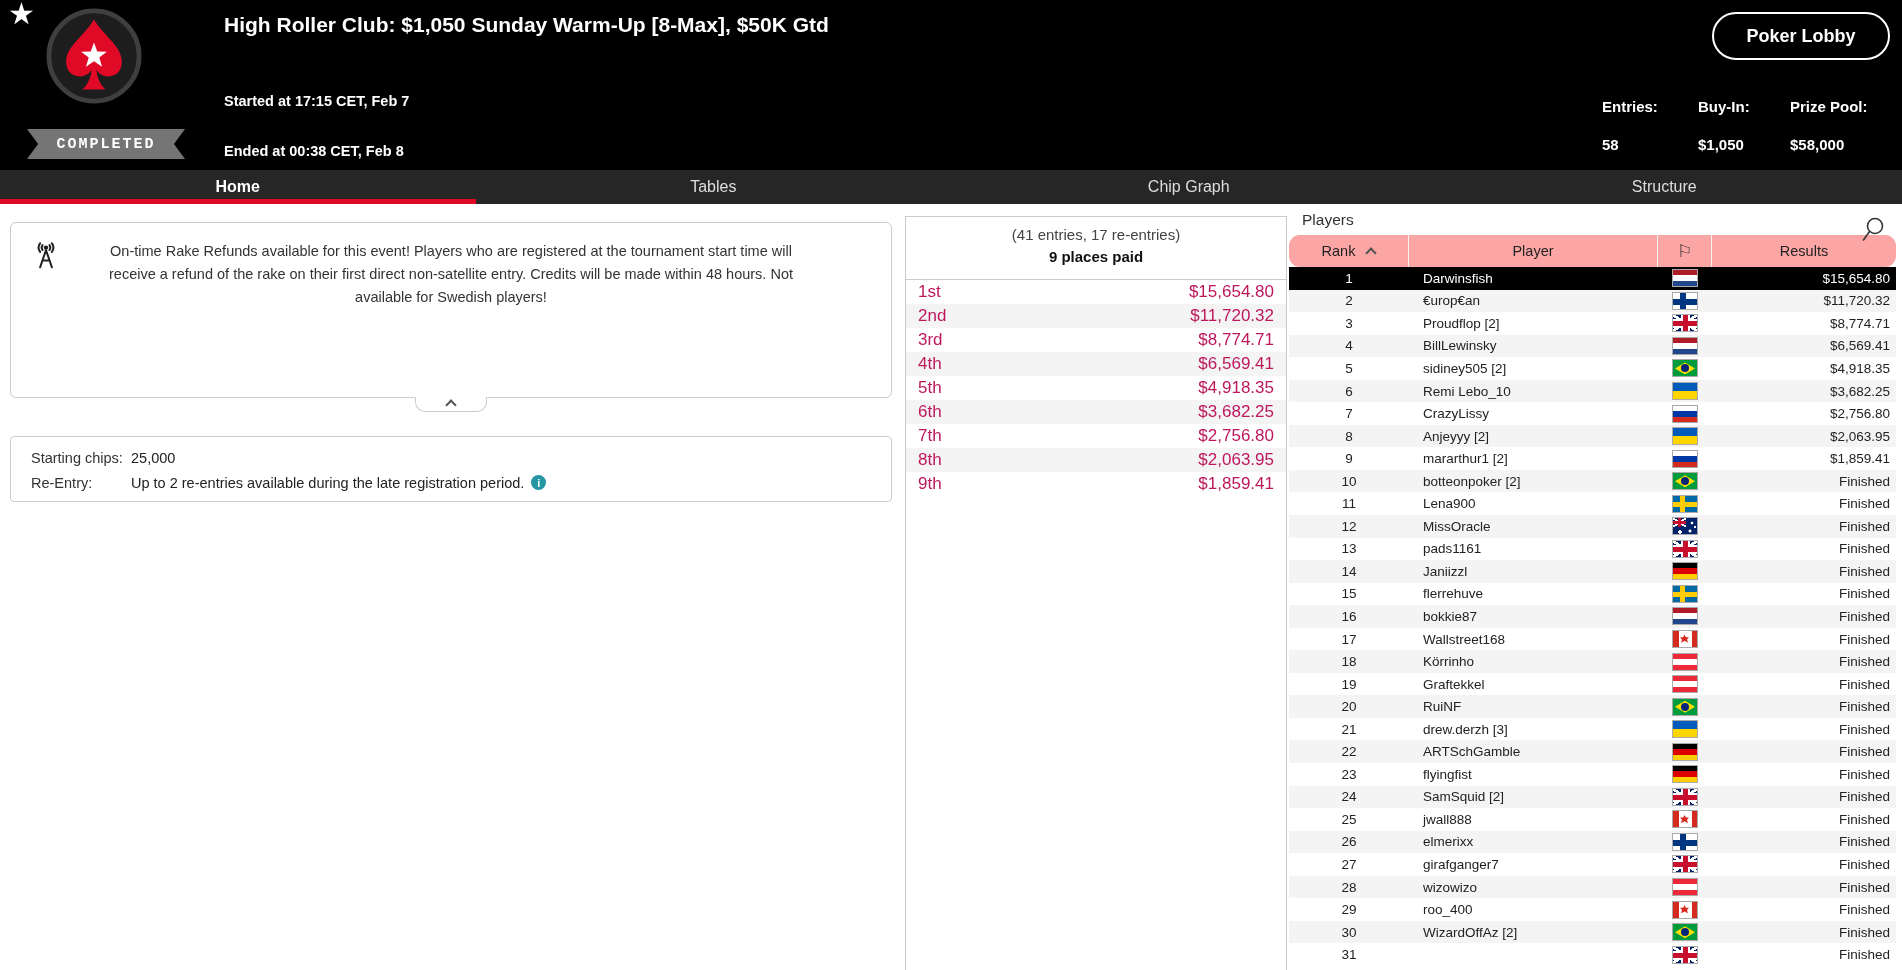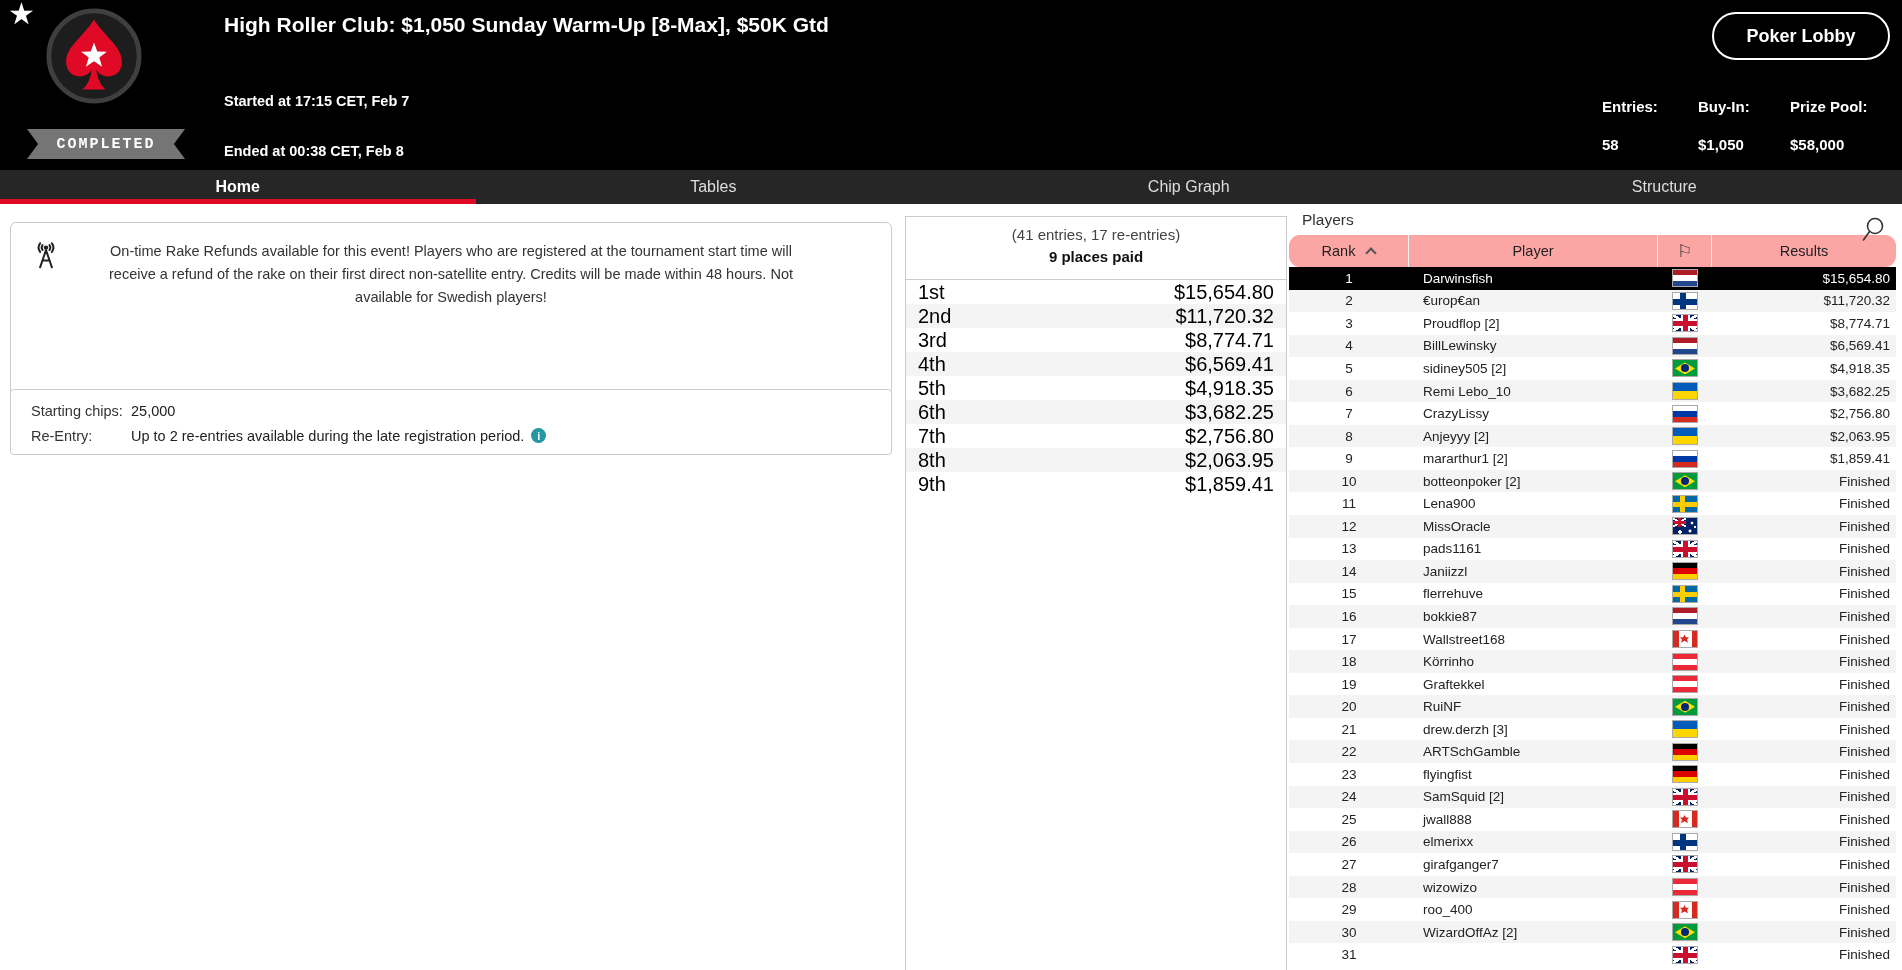--- a/index.html
+++ b/index.html
@@ -35,36 +35,36 @@
   .tab.active::after { content:""; position:absolute; left:0; bottom:0; width:100%; height:5px; background:#e00a26; }
 
   
   .box1 { position:absolute; left:10px; top:222px; width:882px; height:176px; border:1px solid #ccc; border-radius:6px; background:#fff; }
   .announce-icon { position:absolute; left:20px; top:16px; }
   .announce-text { margin:17px 90px 0 90px; text-align:center; font-size:14.5px; line-height:1.6; color:#333; }
   .collapse-tab { position:absolute; left:50%; bottom:-15px; transform:translateX(-50%); width:72px; height:15px;
     background:#fff; border:1px solid #ccc; border-top:1px solid #fff; border-radius:0 0 10px 10px;
     display:flex; align-items:flex-start; justify-content:center; cursor:pointer; }
   .chev-up { width:8px; height:8px; border-left:2px solid #555; border-top:2px solid #555; transform:rotate(45deg); margin-top:3px; }
-  .box2 { position:absolute; left:10px; top:389px; width:882px; height:66px; border:1px solid #ccc; border-radius:4px;
+  .box2 { position:absolute; left:10px; top:436px; width:882px; height:66px; border:1px solid #ccc; border-radius:4px;
     background:#fff; padding:8px 0 0 20px; }
   .detail-row { display:flex; align-items:center; height:25px; font-size:14.5px; color:#333; }
   .detail-row .dl { width:100px; }
   .detail-row .dv { color:#222; }
   .info-icon { display:inline-flex; align-items:center; justify-content:center; width:15px; height:15px;
     border-radius:50%; background:#2596a4; color:#fff; font-size:11px; font-weight:bold; margin-left:7px; cursor:pointer; }
 
   
   .mid { position:absolute; left:905px; top:216px; width:382px; height:760px; border:1px solid #ccc; background:#fff; }
   .prize-head { height:70px; border-bottom:1px solid #ccc; padding:13px 0 0 13px; color:#666; font-size:16.5px; }
   .prize-head .ptotal { margin-bottom:5px; }
   .prize-entries { height:63px; border-bottom:1px solid #ccc; text-align:center; padding-top:9px; }
   .entries-note { font-size:15px; color:#444; margin-bottom:5px; }
   .places-paid { font-size:15px; color:#111; font-weight:bold; }
-  .payout-row { height:24px; display:flex; align-items:center; font-size:20px; color:#000000; padding:0 12px; }
+  .payout-row { height:24px; display:flex; align-items:center; font-size:17px; color:#be185d; padding:0 12px; }
   .payout-row.alt { background:#f4f4f4; }
   .payout-row .pl { flex:0 0 120px; }
   .payout-row .pa { flex:1; text-align:right; }
 
   
   .players { position:absolute; left:1289px; top:204px; width:607px; height:766px; background:#fff; }
   .players-title { height:31px; display:flex; align-items:center; padding-left:13px; font-size:15.5px; color:#333; position:relative; }
   .search-icon { position:absolute; right:10px; top:12px; cursor:pointer; }
   .phead { display:flex; height:32px; background:#fca5a5; align-items:center; font-size:14.5px; color:#222;border-radius:11px; }
   .phead .hc { height:100%; display:flex; align-items:center; justify-content:center; border-right:1px solid #f2f2f2; cursor:pointer; }

